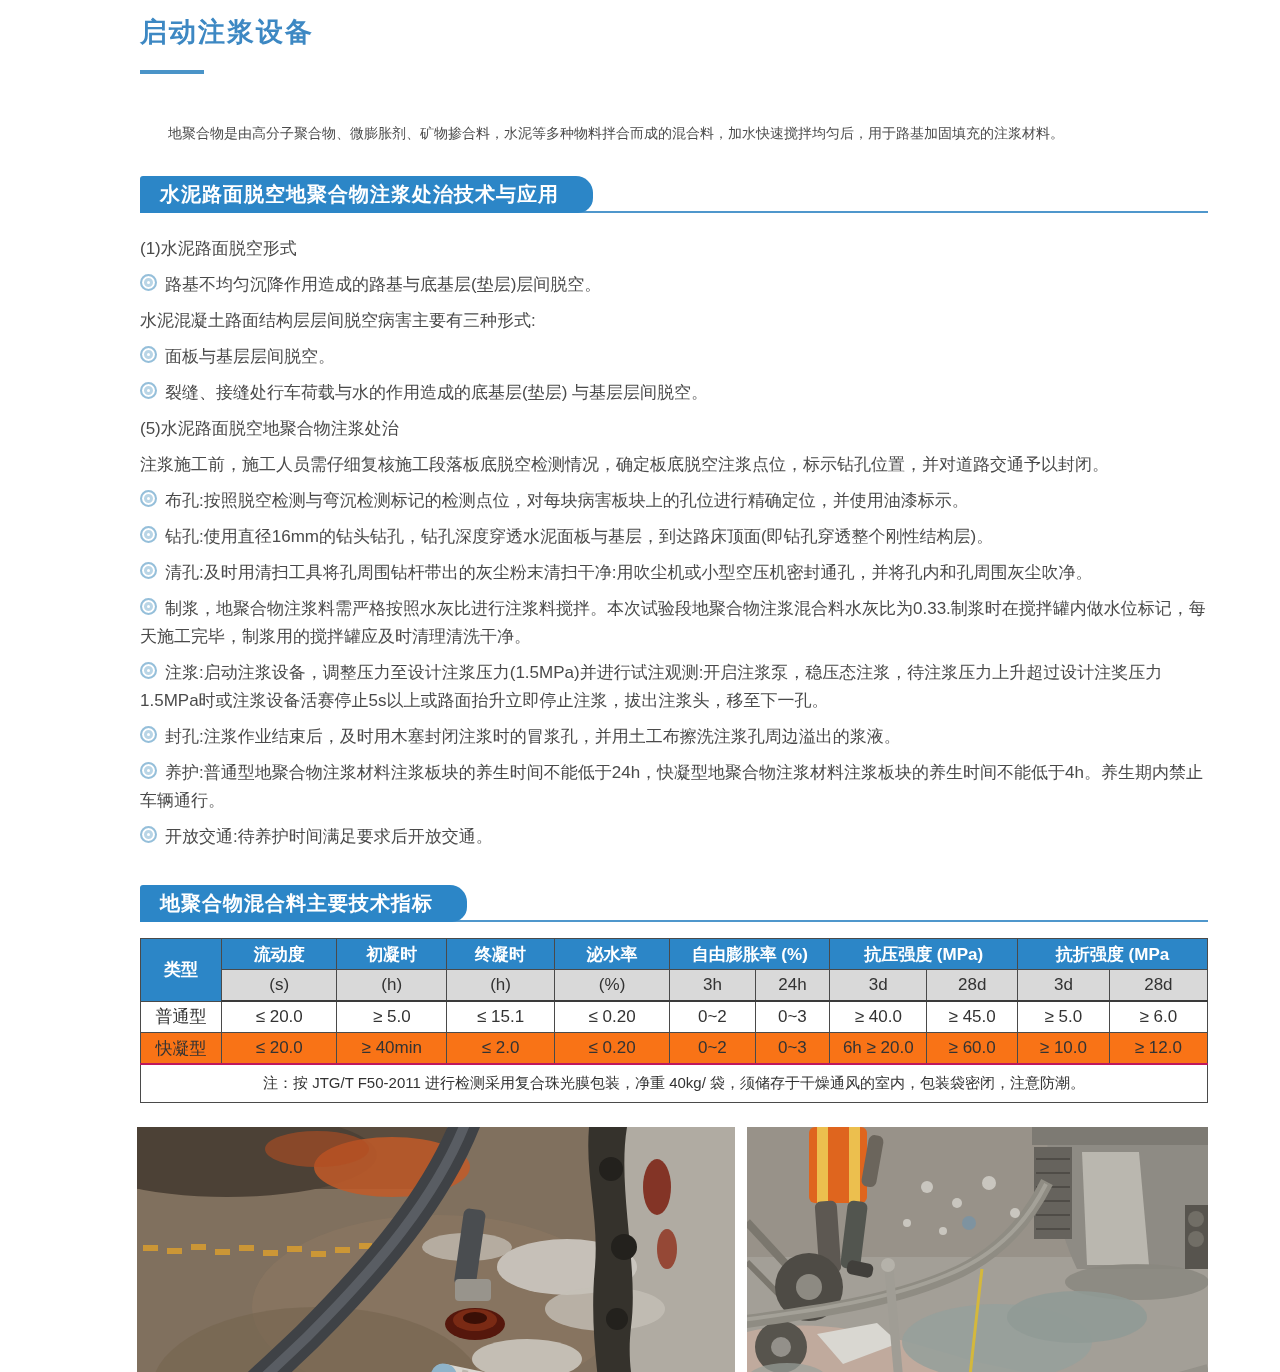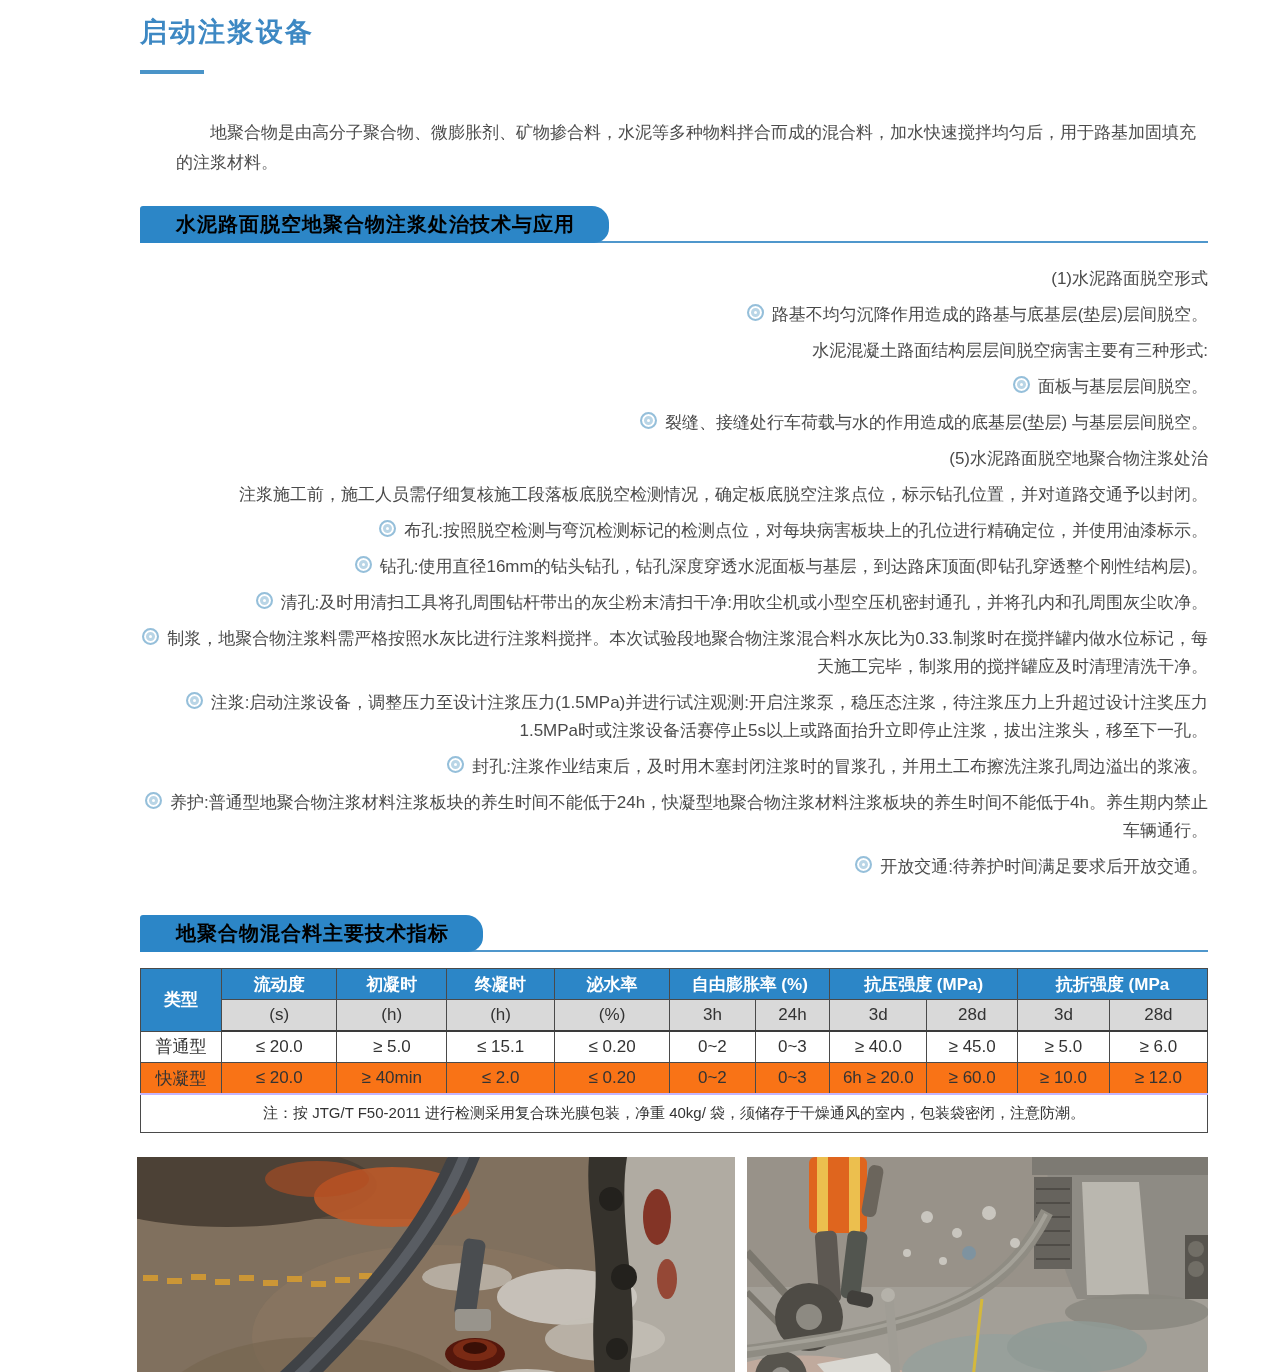--- a/index.html
+++ b/index.html
@@ -16,42 +16,42 @@
   .page-title {
     font-size:27px; font-weight:bold; color:#3d88c3;
     letter-spacing:2px; margin:0;
   }
   .title-rule {
     width:64px; height:4px; background:#4a94c8; margin-top:20px;
   }
 
   
   .intro {
-    margin-top:44px; font-size:17px; line-height:30px;
-    text-indent:2em; color:#4c4c4c;margin-left:36px;
+    margin-top:44px; font-size:14px; line-height:30px;
+    text-indent:2em; color:#4c4c4c;
   }
 
   
   .banner-row { position:relative; height:37px; }
   .banner-row.first { margin-top:28px; }
   .banner-row.second { margin-top:34px; }
   .banner-rule {
     position:absolute; left:0; right:0; bottom:0; height:2px;
     background:#4f97cc;
   }
   .banner {
     position:relative; z-index:2; display:inline-block;
-    height:37px; line-height:37px; padding:0 34px 0 36px;
-    background:#2c86c7; color:#000000; font-size:20px; font-weight:bold;
+    height:37px; line-height:37px; padding:0 34px 0 20px;
+    background:#2c86c7; color:#ffffff; font-size:20px; font-weight:bold;
     letter-spacing:1px; border-radius:3px 17px 15px 0;
   }
 
   
   .paras { margin-top:22px; }
-  .para { margin:0 0 8px 0; font-size:17px; line-height:28px; color:#4a4a4a;text-align:right; }
+  .para { margin:0 0 8px 0; font-size:17px; line-height:28px; color:#4a4a4a; }
   .ring {
     display:inline-block; width:13px; height:13px; border-radius:50%;
     border:2px solid #95bfda; background:#ffffff;
     box-shadow: inset 0 0 0 2px #ffffff, inset 0 0 0 5px #b9d5e6;
     margin-right:8px; vertical-align:-1px;
   }
 
   
   .spec-table-wrap { margin-top:16px; }
   table.spec { width:100%; border-collapse:collapse; table-layout:fixed; }
@@ -60,21 +60,21 @@
     padding:3px 2px; font-size:17px; color:#333333; font-weight:normal;
     height:24px; overflow:hidden; white-space:nowrap;
   }
   table.spec th.blue {
     background:#2c86c7; color:#ffffff; font-weight:bold;
   }
   table.spec tr.units th { background:#d9d9d9; border-bottom:2px solid #3a3a3a; }
   table.spec tr.alt td { background:#f97316; }
   table.spec td.note-cell {
     font-size:15px; padding:9px 19px; white-space:normal; height:auto;
-    border-top:2px solid #c4b5fd;
+    border-top:2px solid #be185d;
   }
 
   
   .photos { margin-top:24px; display:flex; gap:12px; margin-left:-3px; }
   .photo { height:323px; }
   .photo svg { display:block; width:100%; height:100%; }
   .photo-left { width:598px; }
   .photo-right { width:461px; }
 </style>
 </head>

